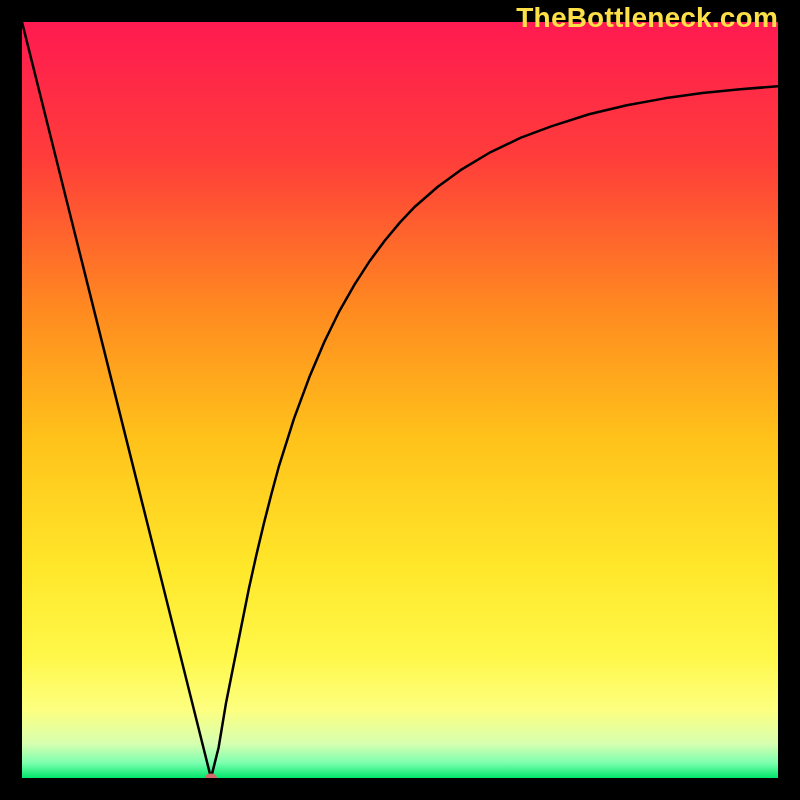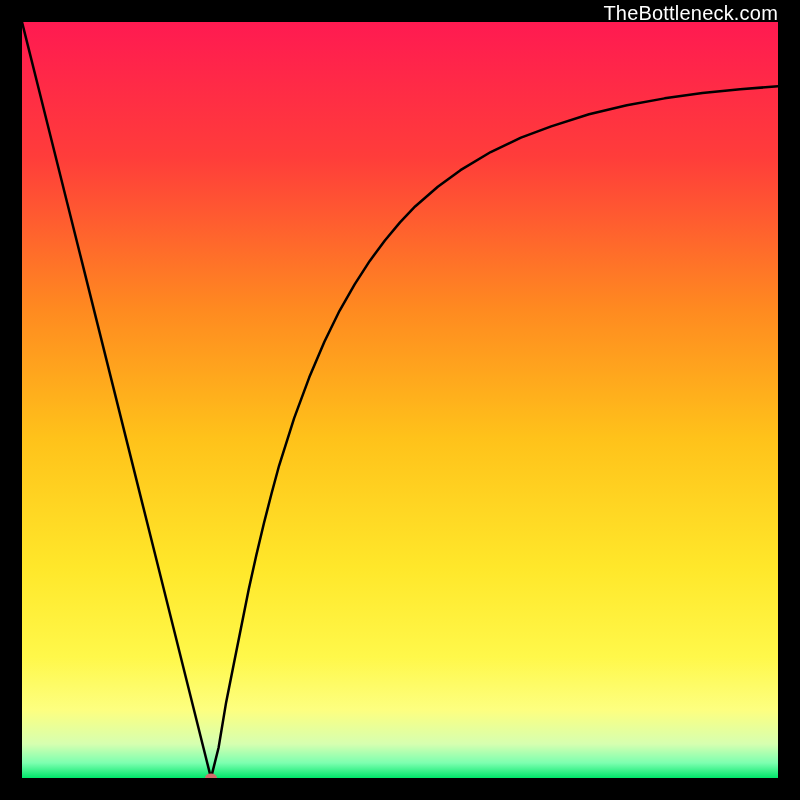--- a/index.html
+++ b/index.html
@@ -24,23 +24,23 @@
     top: 22px;
     left: 22px;
     width: 756px;
     height: 756px;
     overflow: hidden;
   }
   .attribution {
     position: absolute;
     top: 2px;
     right: 22px;
-    color: #ffffff;
-    font-size: 20px;
-    font-weight: 400;
+    color: #fde047;
+    font-size: 28px;
+    font-weight: 700;
     letter-spacing: 0.2px;
   }
   svg { display: block; }
 </style>
 </head>
 <body>
 
 <div class="frame">
   <div class="plot-area">
     <svg id="chart-svg" width="756" height="756" viewBox="0 0 756 756">

